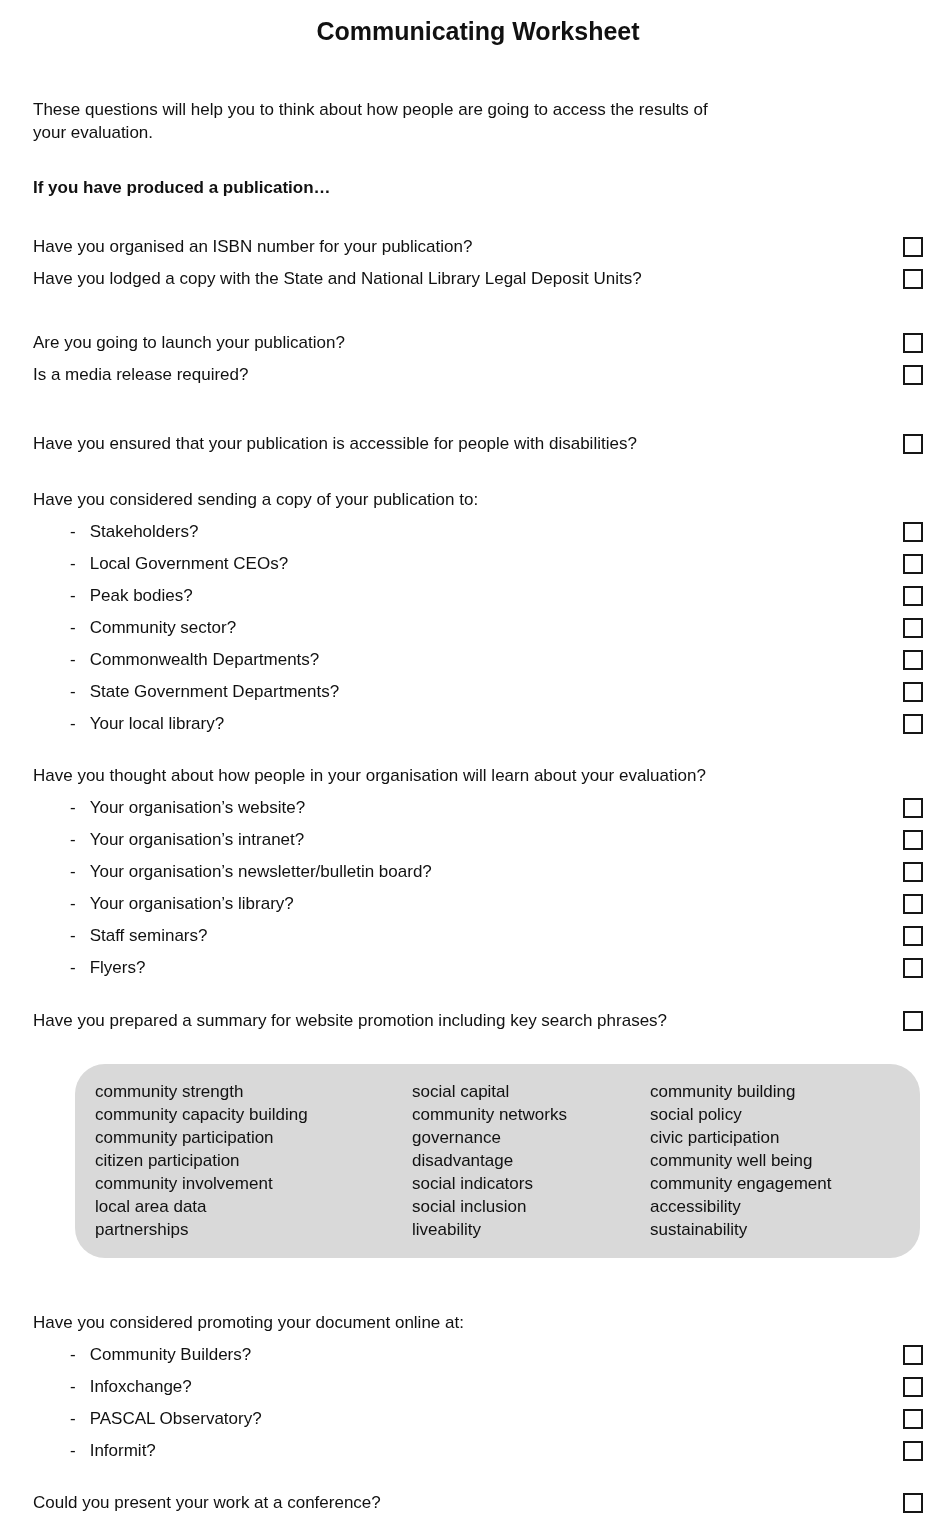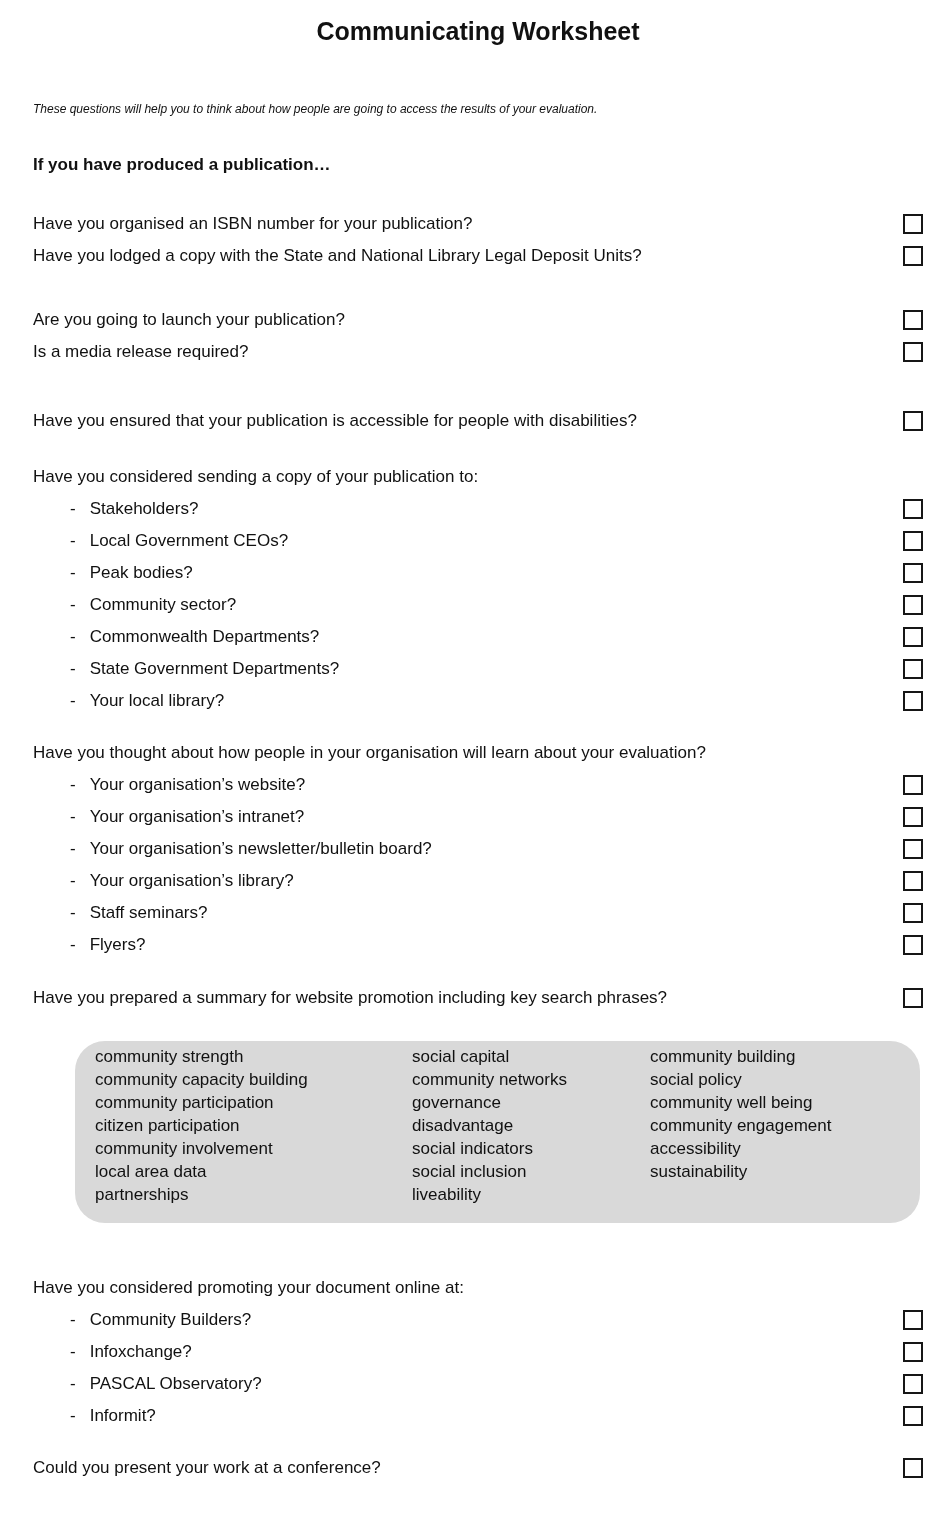--- a/index.html
+++ b/index.html
@@ -6,21 +6,21 @@
   body {
     width: 951px; height: 1517px;
     background: #ffffff;
     color: #111111;
     font-family: "Liberation Sans", sans-serif;
     overflow: hidden;
   }
   .page { box-sizing: border-box; width: 951px; padding: 16px 28px 0 33px; }
 
   .title { margin: 0; font-size: 25px; line-height: 31px; font-weight: bold; text-align: center; }
-  .intro { margin: 51px 0 0 0; font-size: 12px; line-height: 23px; max-width: 700px; font-style: italic; }
+  .intro { margin: 51px 0 0 0; font-size: 17px; line-height: 23px; max-width: 700px; }
   .subhead { margin: 33px 0 0 0; font-size: 17px; line-height: 21px; font-weight: bold; }
 
   .row { display: flex; align-items: center; height: 32px; }
   .row .label { font-size: 17px; line-height: 20px; white-space: nowrap; }
   .row .dash { margin-left: 37px; font-size: 17px; line-height: 20px; }
   .row .dash + .label { margin-left: 14px; }
   .checkbox {
     margin-left: auto;
     width: 20px; height: 20px;
     box-sizing: border-box;
@@ -36,21 +36,21 @@
   .mt31 { margin-top: 31px; align-items: flex-end; }
   .mt32 { margin-top: 32px; justify-content: flex-end; }
   .mt33 { margin-top: 33px; }
   .mt49 { margin-top: 49px; }
 
   .keywords {
     box-sizing: border-box;
     margin-left: 42px;
     width: 845px;
     border-radius: 30px;
-    padding: 4px 10px 17px 20px;
+    padding: 16px 10px 17px 20px;
     display: flex;
     font-size: 17px;
     line-height: 23px;
   }
   .kcol { white-space: nowrap; }
   .kcol1 { width: 317px; }
   .kcol2 { width: 238px; }
   .kcol3 { flex: 1; }
 </style>
 </head>
@@ -180,20 +180,21 @@
       <div>community networks</div>
       <div>governance</div>
       <div>disadvantage</div>
       <div>social indicators</div>
       <div>social inclusion</div>
       <div>liveability</div>
     </div>
     <div class="kcol kcol3">
       <div>community building</div>
       <div>social policy</div>
+      <div>civic participation</div>
       <div>community well being</div>
       <div>community engagement</div>
       <div>accessibility</div>
       <div>sustainability</div>
     </div>
   </div>
 
   <div class="row mt49">
     <span class="label">Have you considered promoting your document online at:</span>
   </div>

